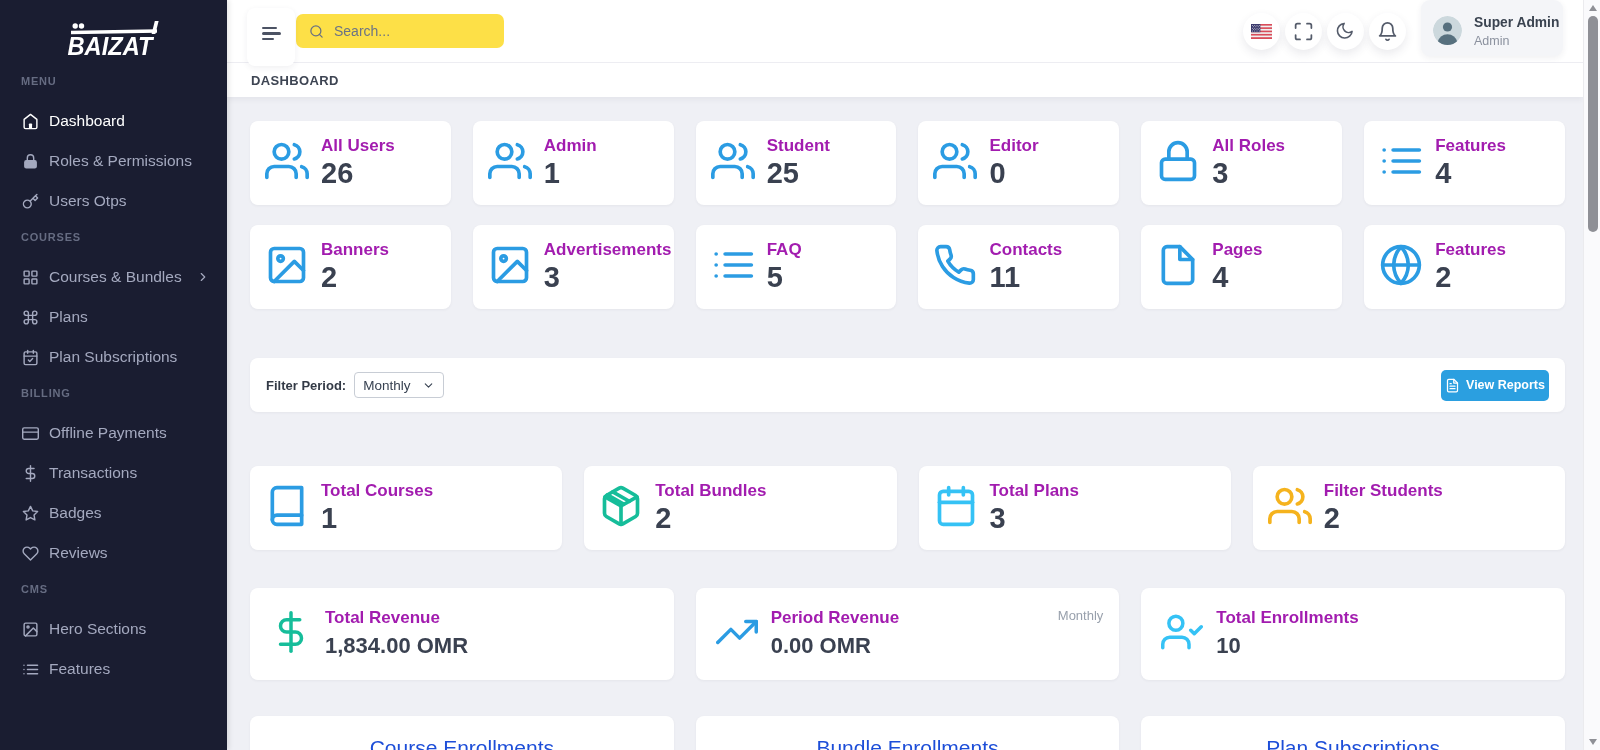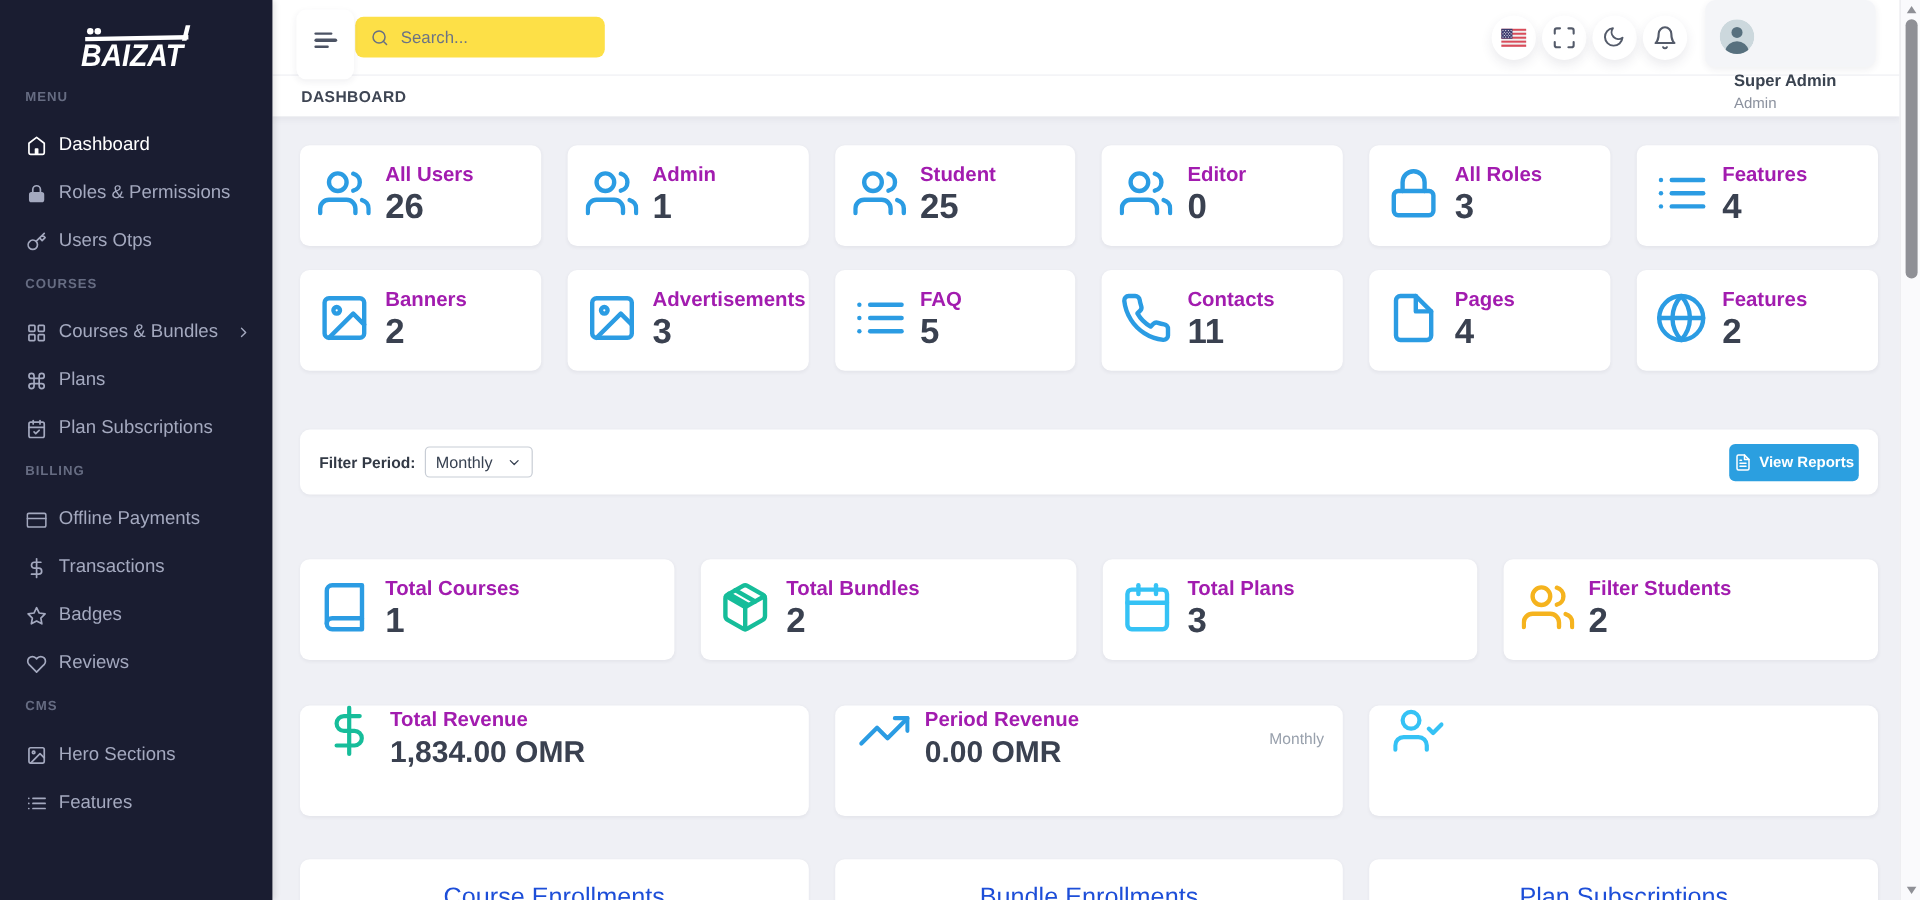--- a/index.html
+++ b/index.html
@@ -26,21 +26,21 @@
 .burger .b3 { width:12px; }
 .search { position:absolute; left:69px; top:14px; width:208px; height:34px; background:#fde047; border-radius:7px; display:flex; align-items:center; padding-left:13px; color:#687083; }
 .search svg { width:15px; height:15px; margin-right:10px; }
 .search span { font-size:14px; color:#6b7385; }
 .top-icons { position:absolute; right:175px; top:0; height:62px; display:flex; align-items:center; }
 .tico { width:42px; height:62px; display:flex; align-items:center; justify-content:center; color:#545b6a; position:relative; }
 .tico::before { content:""; position:absolute; left:2.5px; top:12.5px; width:37px; height:37px; border-radius:50%; background:#fff; box-shadow:0 4px 10px rgba(50,50,80,0.10); }
 .tico svg, .tico > * { position:relative; }
 .tico svg { width:21px; height:21px; }
 .tico:nth-child(3) svg { width:19.5px; height:19.5px; }
-.userchip { position:absolute; right:20px; top:0; width:142px; height:56px; background:#f4f5f8; border-radius:9px; box-shadow:0 2px 6px rgba(40,40,70,0.07); display:flex; padding-left:12px;flex-direction:column; }
+.userchip { position:absolute; right:20px; top:0; width:142px; height:56px; background:#f4f5f8; border-radius:9px; box-shadow:0 2px 6px rgba(40,40,70,0.07); display:flex; padding-left:12px; }
 .avatar { width:29px; height:29px; border-radius:50%; margin-top:16px; overflow:hidden; position:relative; flex:0 0 auto; }
 .uinfo { margin-left:12px; margin-top:14px; }
 .uname { font-size:13.8px; font-weight:700; color:#3a4350; line-height:17px; white-space:nowrap; }
 .urole { font-size:12.5px; color:#8b919e; line-height:15px; margin-top:3px; }
 .pagebar { height:35px; background:#fff; border-top:1px solid #ededf2; box-shadow:0 3px 5px rgba(60,60,90,0.06); display:flex; align-items:center; padding-left:24px; position:relative; z-index:2; }
 .pagebar span { font-size:13px; font-weight:700; color:#3e4553; letter-spacing:0.35px; }
 
 
 .content { padding:24px 0 0 23px; width:1338px; }
 .grid6 { display:grid; grid-template-columns:repeat(6,1fr); gap:20px 22px; width:1315px; }
@@ -59,25 +59,25 @@
 .filter-card { margin-top:49px; height:54px; width:1315px; position:relative; display:flex; align-items:center; padding:0 16px; }
 .filter-card .flabel { font-size:13px; font-weight:700; color:#333a46; }
 .fselect { margin-left:8px; width:90px; height:26px; border:1px solid #c8cdd5; border-radius:4px; display:flex; align-items:center; padding:0 8px; justify-content:space-between; }
 .fselect span { font-size:13.5px; color:#374151; }
 .fselect svg { width:13px; height:13px; color:#374151; }
 .vrbtn { position:absolute; right:16px; top:11.5px; width:108px; height:31px; background:#2b9fe0; border-radius:5px; color:#fff; display:flex; align-items:center; justify-content:center; }
 .vrbtn svg { width:15px; height:15px; margin-right:6px; }
 .vrbtn span { font-size:12.5px; font-weight:700; }
 .sec { margin-top:38px; }
 .stat2 { height:84px;margin-top:16px; }
-.rev { height:92px; display:flex; padding-left:20px; position:relative; }
+.rev { height:92px; display:flex; align-items:center; padding-left:20px; position:relative; }
 .rev svg { width:42px; height:42px; flex:0 0 auto; }
 .rev .txt { margin-left:13px; }
 .rev .lbl { font-size:17px; }
-.rev .val { font-size:25px; }
+.rev .val { font-size:22px; }
 .monthly { position:absolute; right:16px; top:20px; font-size:13px; color:#98a0ac; }
 .chart-card { height:160px; text-align:center; padding-top:20px; }
 .chart-card .ctitle { font-size:21px; font-weight:400; color:#1d4ed8; }
 
 
 .sbar { position:absolute; right:0; top:0; width:17px; height:750px; background:#fafafc; border-left:1px solid #ebebee; z-index:10; }
 .sbar .thumb { position:absolute; left:3.5px; top:16px; width:10px; height:216px; background:#8f9096; border-radius:5px; }
 .sbar .up, .sbar .dn { position:absolute; left:4.5px; width:0; height:0; border-left:4.5px solid transparent; border-right:4.5px solid transparent; }
 .sbar .up { top:5px; border-bottom:6px solid #8f9096; }
 .sbar .dn { bottom:5px; border-top:6px solid #8f9096; }
@@ -512,20 +512,24 @@
             <div class="val">0.00 OMR</div>
           </div>
           <span class="monthly">Monthly</span>
         </div>
       <div class="card rev">
           <span class="c-cyan"><svg viewBox="0 0 24 24" fill="none" stroke="currentColor" stroke-width="2" stroke-linecap="round" stroke-linejoin="round">
               <path d="M16 21v-2a4 4 0 0 0-4-4H5a4 4 0 0 0-4 4v2"></path>
               <circle cx="8.5" cy="7" r="4"></circle>
               <polyline points="17 11 19 13 23 9"></polyline>
             </svg></span>
+          <div class="txt">
+            <div class="lbl">Total Enrollments</div>
+            <div class="val">10</div>
+          </div>
         </div>
     </div>
     <div class="grid3 sec" style="margin-top:36px;">
       <div class="card chart-card">
           <div class="ctitle">Course Enrollments</div>
         </div>
       <div class="card chart-card">
           <div class="ctitle">Bundle Enrollments</div>
         </div>
       <div class="card chart-card">

